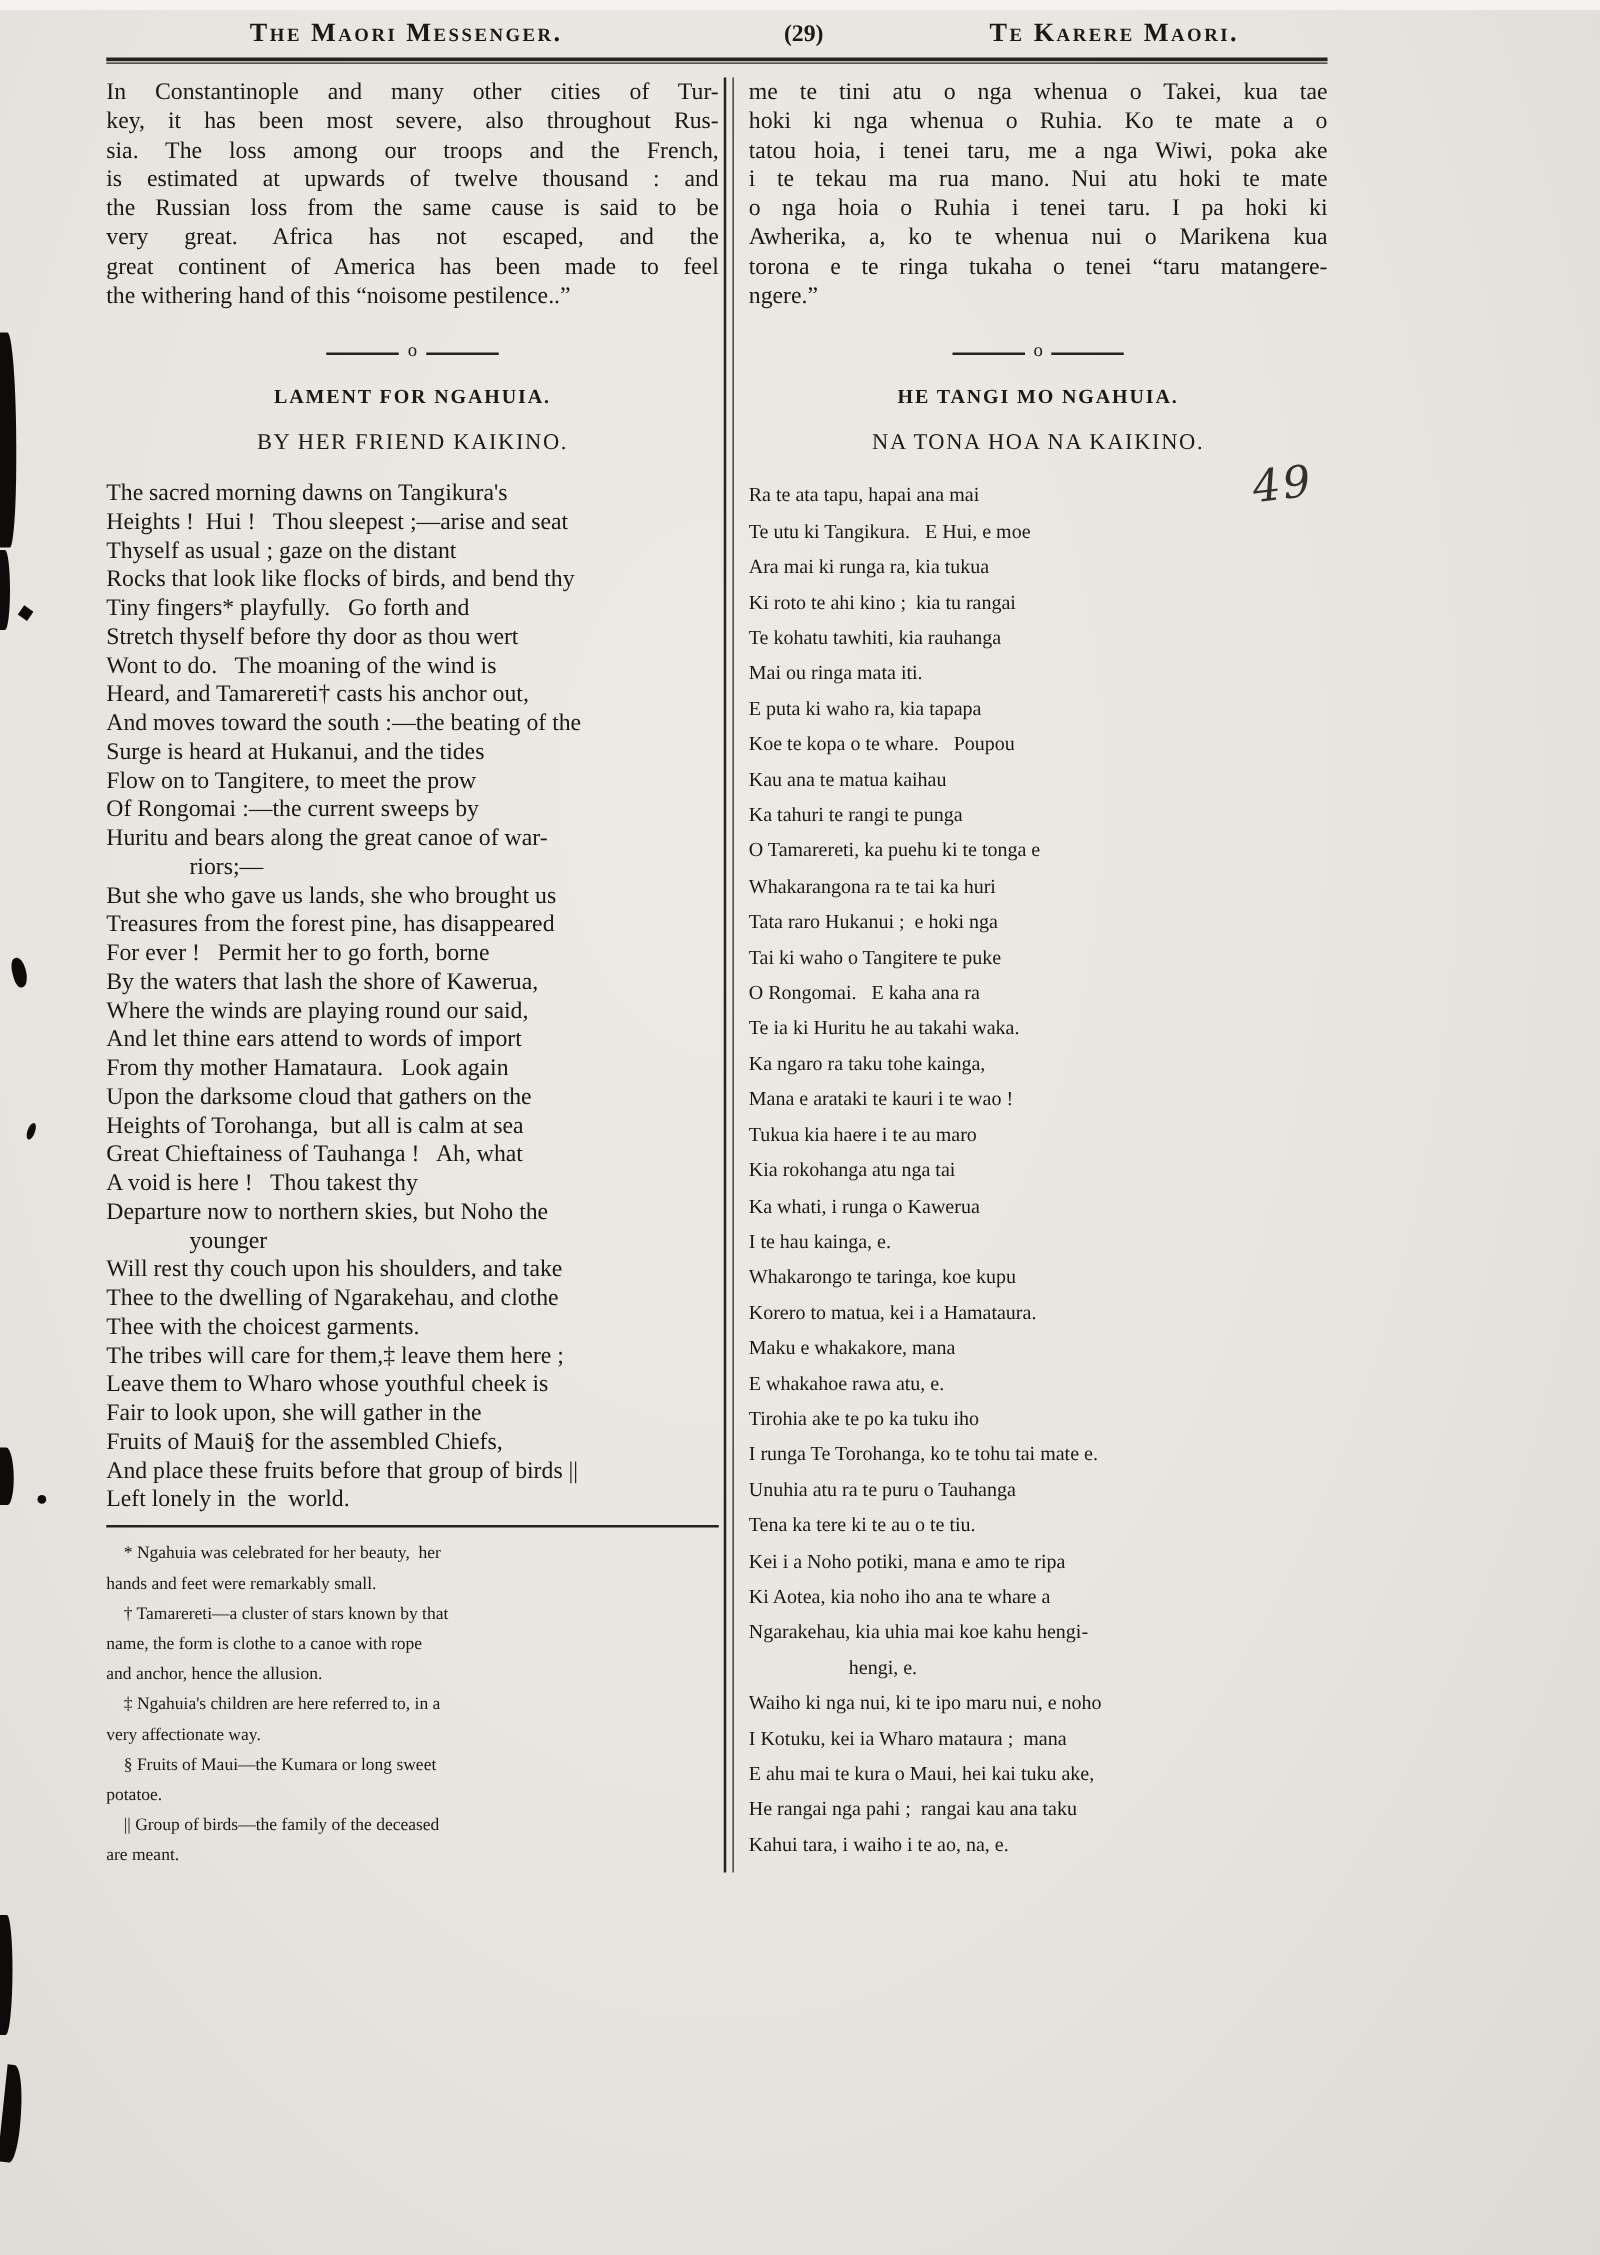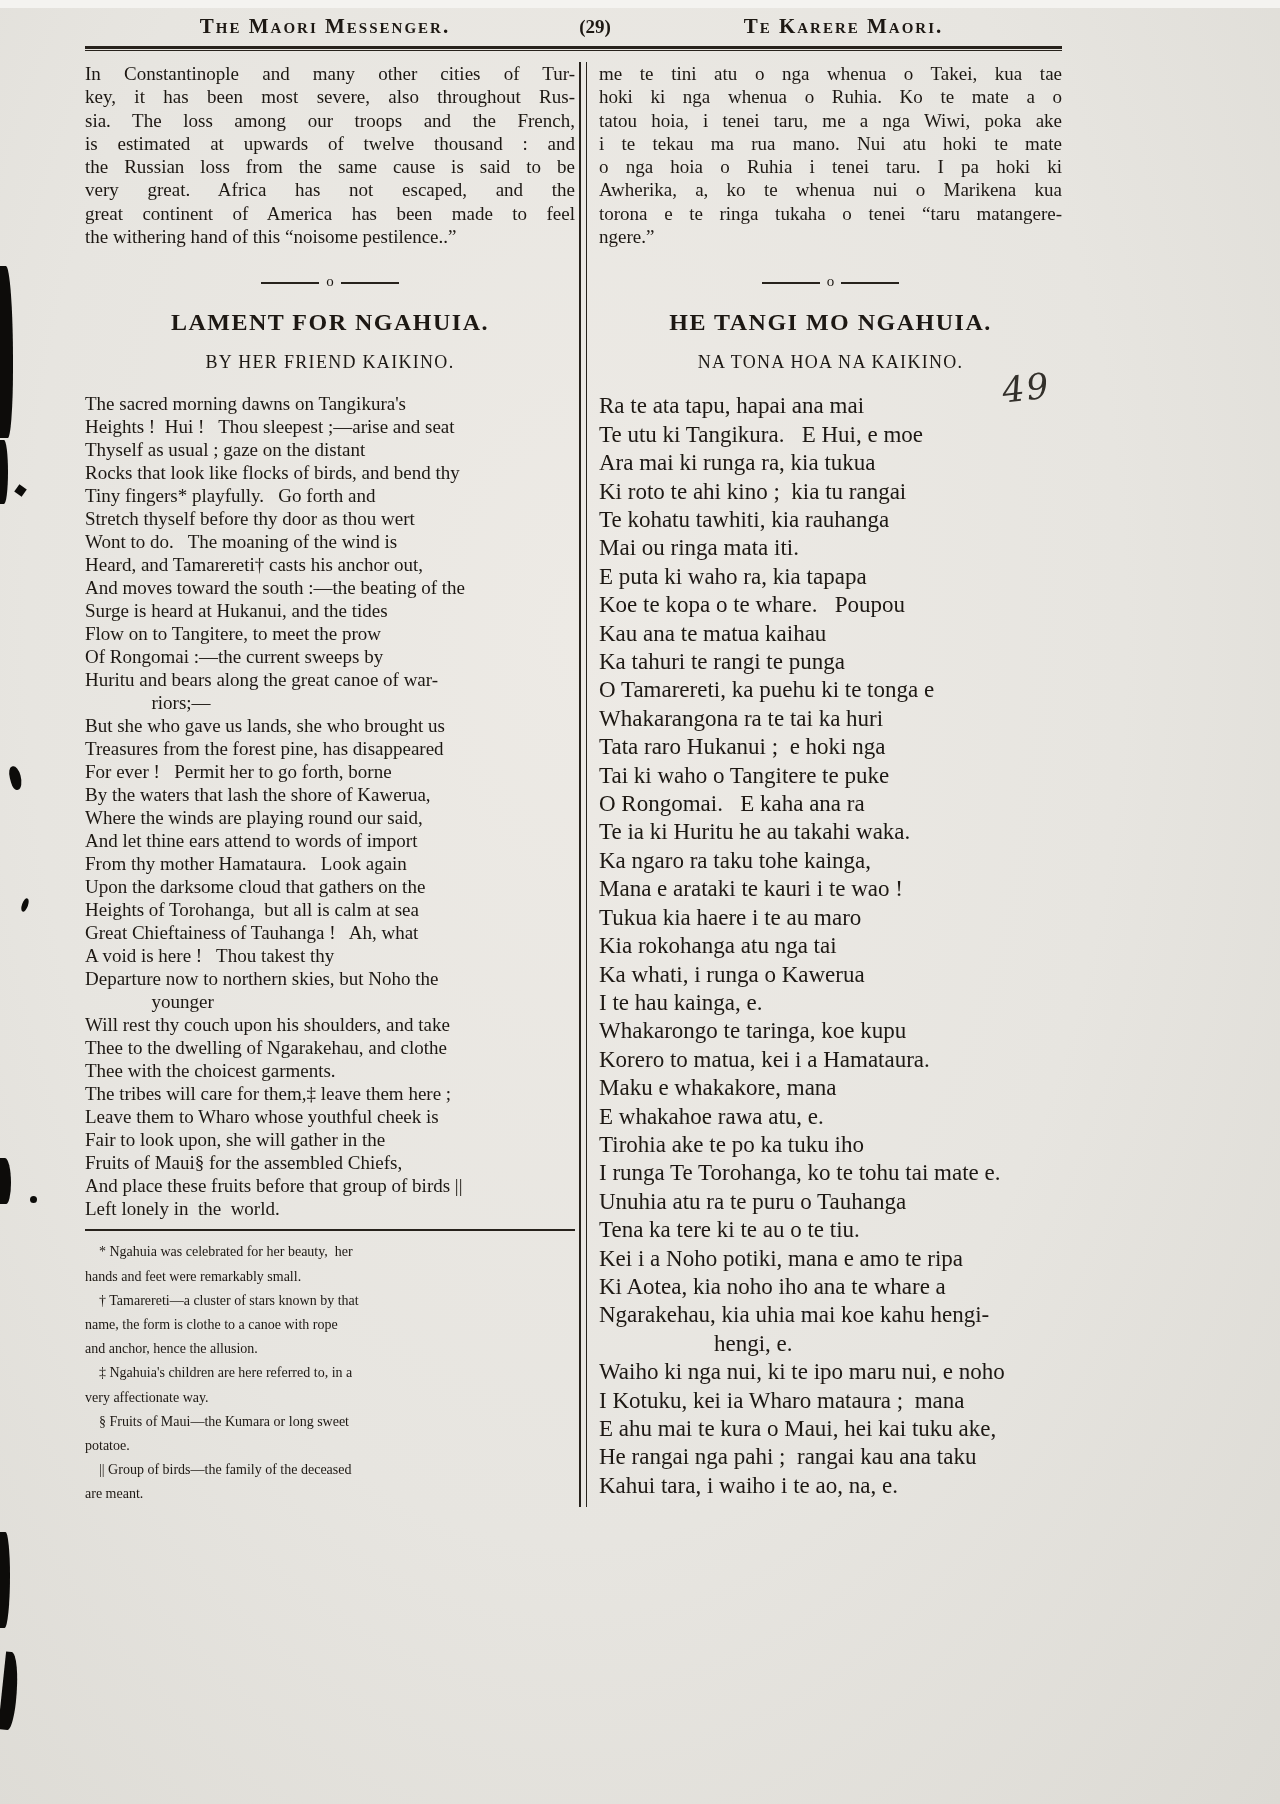--- a/index.html
+++ b/index.html
@@ -18,20 +18,21 @@
   }
   .top-edge { position: absolute; left: 0; top: 0; width: 1280px; height: 8px; background: #f4f3f0; }
   .content { position: absolute; left: 85px; top: 12px; width: 977px; }
 
   
   .masthead {
     display: grid;
     grid-template-columns: 480px 60px 1fr;
     align-items: baseline;
     padding: 2px 0 7px;
+    gap: 48px;
   }
   .mast-title {
     text-align: center;
     font-variant: small-caps;
     font-weight: bold;
     font-size: 21px;
     letter-spacing: 2px;
   }
   .mast-page { text-align: center; font-size: 19px; font-weight: 600; }
   .double-rule { height: 5px; border-top: 3px solid #27221c; border-bottom: 1px solid #27221c; }
@@ -47,29 +48,29 @@
 
   .prose .line { line-height: 23.3px; text-align: justify; text-align-last: justify; }
   .prose .line:last-child { text-align-last: auto; }
 
   .orn { display: flex; align-items: center; justify-content: center; gap: 7px; margin: 27px 0 19px; }
   .orn-line { display: inline-block; width: 58px; height: 2px; background: #27221c; }
   .orn-o { font-size: 15px; line-height: 1; transform: translateY(-1px); }
 
   h2.heading {
     margin: 0 0 16px; text-align: center;
-    font-size: 24px; letter-spacing: 1.5px; font-weight: bold;
+    font-size: 16px; letter-spacing: 1.5px; font-weight: bold;
   }
   h3.subheading {
     margin: 0 0 19px; text-align: center;
     font-size: 18px; letter-spacing: 1.3px; font-weight: normal;
   }
 
   .poem .line { white-space: pre-wrap; line-height: 23px; }
-  .col.right .poem .line { line-height: 28.4px; font-size: 23px; }
+  .col.right .poem .line { line-height: 28.4px; font-size: 16px; }
   .col.right { padding-left: 8px; }
 
   .footnote-rule { border-top: 2px solid #27221c; margin: 9px 0 9px; }
   .footnotes .line { font-size: 14px; line-height: 24.2px; white-space: pre-wrap; text-align: justify; }
 
   .handwritten {
     position: absolute; left: 1002px; top: 368px;
     font-family: "DejaVu Serif", serif;
     font-style: italic; font-size: 35px;
     color: #33302b;

